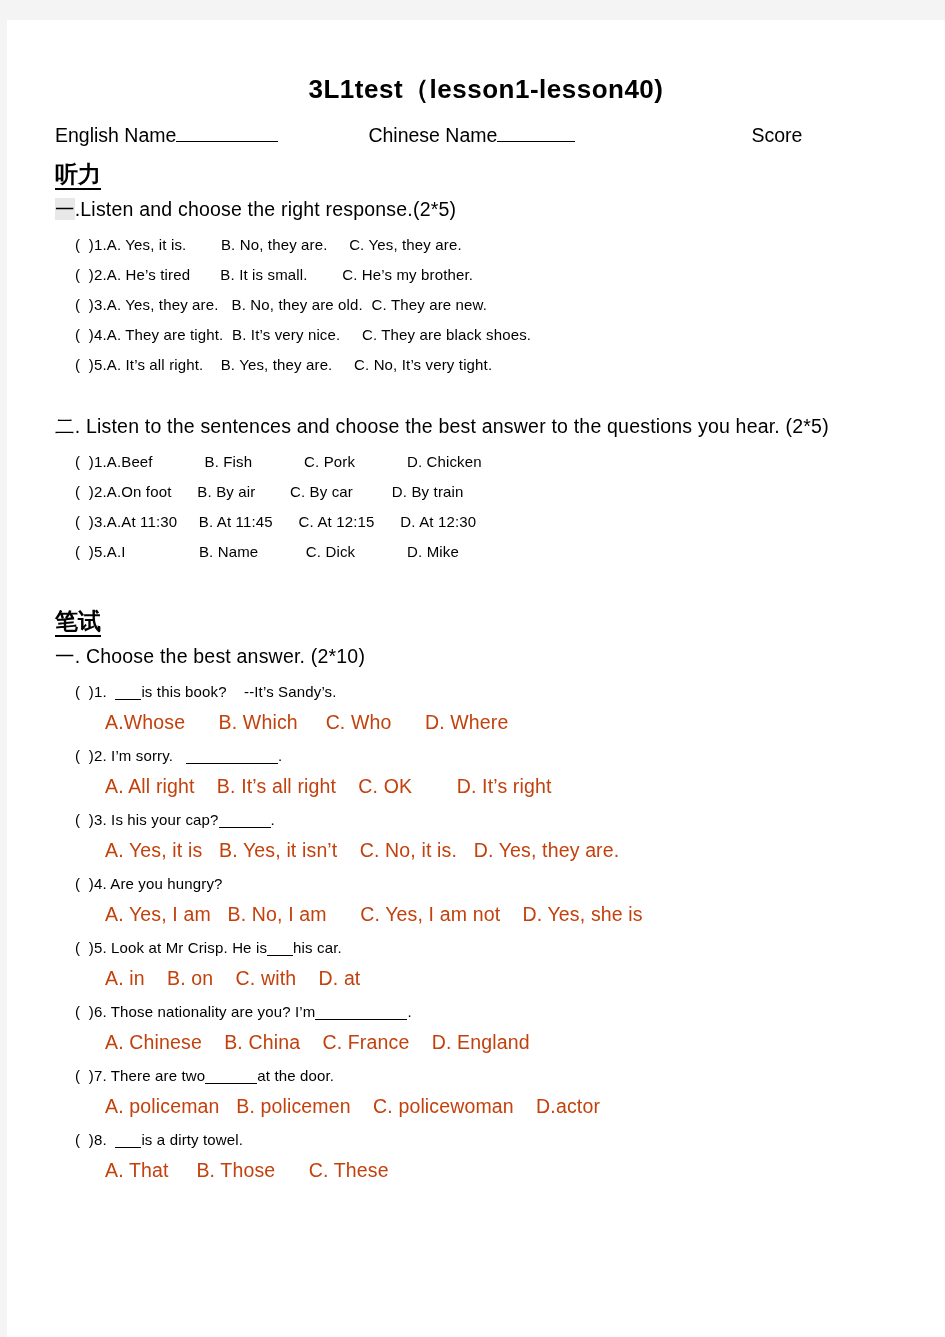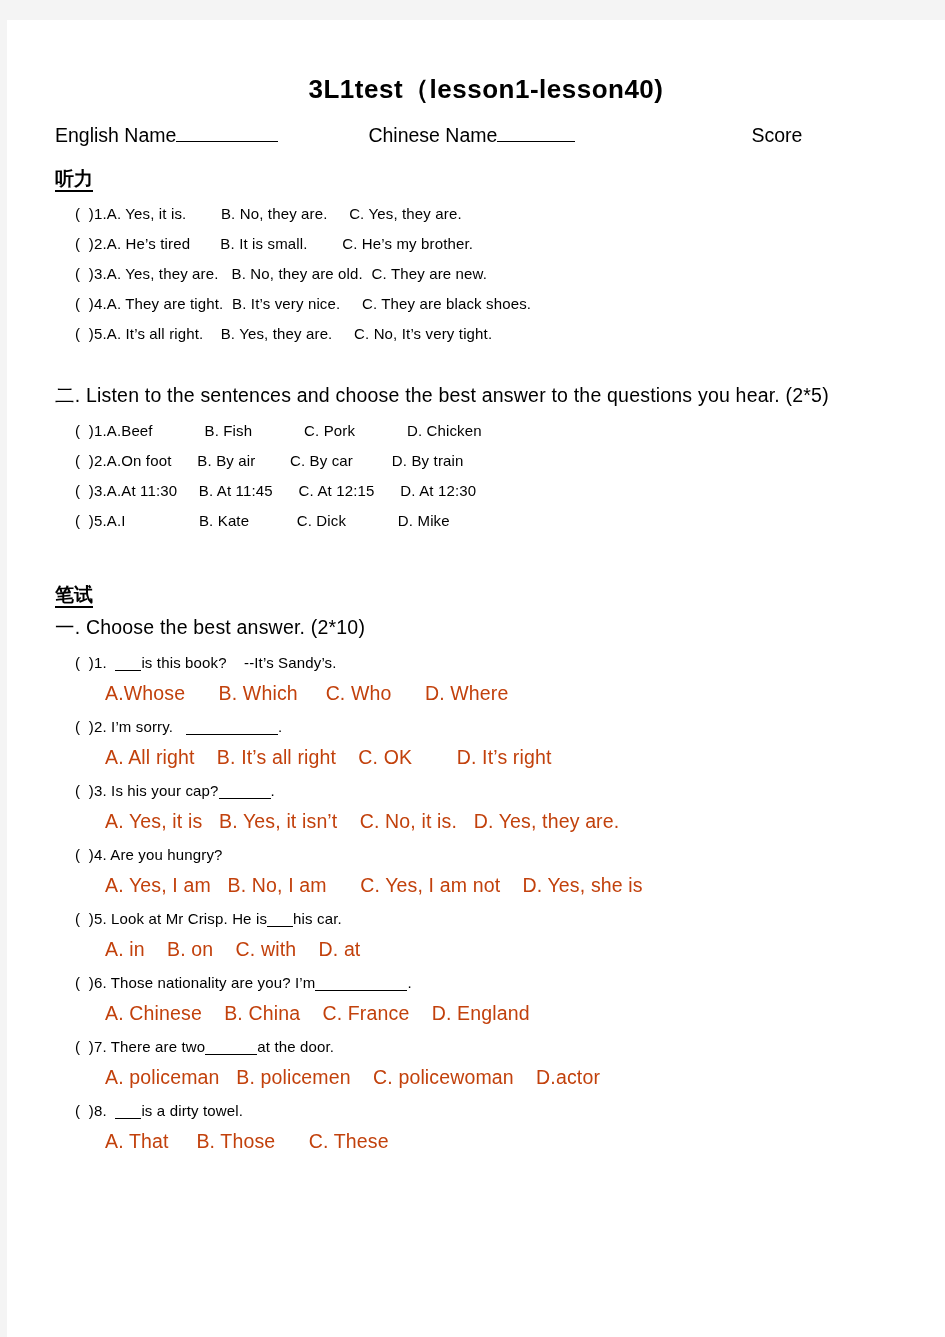--- a/index.html
+++ b/index.html
@@ -56,23 +56,23 @@
     height: 1em;
     vertical-align: bottom;
   }
   .ul-en  { width: 102px; }
   .ul-cn  { width: 78px; }
   .gap-1 { display:inline-block; width: 90px; }
   .gap-2 { display:inline-block; width: 176px; }
 
   
   .cn-heading {
-    font-size: 19px;
+    font-size: 23px;
     font-weight: bold;
-    margin-top: 19px;
+    margin-top: 12px;
     margin-bottom: 2px;
     color: #000;
   }
   .cn-heading span.txt {
     border-bottom: 2px solid #000;
     padding-bottom: 1px;
   }
 
   
   .part-line {
@@ -122,35 +122,36 @@
   <div class="inner">
 
     <div class="doc-title">3L1test（lesson1-lesson40)</div>
 
     <div class="name-line">
       <span>English Name</span><span class="blank-ul ul-en"></span><span class="gap-1"></span><span>Chinese Name</span><span class="blank-ul ul-cn"></span><span class="gap-2"></span><span>Score</span>
     </div>
 
     <div class="cn-heading"><span class="txt">听力</span></div>
 
+    <div class="part-line"><span class="part-num">一</span><span>.Listen and choose the right response.(2*5)</span></div>
 
     <div class="q-row"><span>(  )1.</span><span>A. Yes, it is.        B. No, they are.     C. Yes, they are.</span></div>
     <div class="q-row"><span>(  )2.</span><span>A. He’s tired       B. It is small.        C. He’s my brother.</span></div>
     <div class="q-row"><span>(  )3.</span><span>A. Yes, they are.   B. No, they are old.  C. They are new.</span></div>
     <div class="q-row"><span>(  )4.</span><span>A. They are tight.  B. It’s very nice.     C. They are black shoes.</span></div>
     <div class="q-row"><span>(  )5.</span><span>A. It’s all right.    B. Yes, they are.     C. No, It’s very tight.</span></div>
 
     <div class="spacer-xl"></div>
 
     <div class="part-line"><span class="part-num nohl">二</span><span>. Listen to the sentences and choose the best answer to the questions you hear. (2*5)</span></div>
 
     <div class="q-row"><span>(  )1.</span><span>A.Beef            B. Fish            C. Pork            D. Chicken</span></div>
     <div class="q-row"><span>(  )2.</span><span>A.On foot      B. By air        C. By car         D. By train</span></div>
     <div class="q-row"><span>(  )3.</span><span>A.At 11:30     B. At 11:45      C. At 12:15      D. At 12:30</span></div>
-    <div class="q-row"><span>(  )5.</span><span>A.I                 B. Kate           C. Dick            D. Mike</span></div>
+    <div class="q-row"><span>(  )5.</span><span>A.I                 B. Name           C. Dick            D. Mike</span></div>
 
     <div class="spacer-xl"></div>
 
     <div class="cn-heading"><span class="txt">笔试</span></div>
 
     <div class="part-line"><span class="part-num nohl">一</span><span>. Choose the best answer. (2*10)</span></div>
 
     <div class="q-row"><span>(  )1.</span><span>  </span><span class="blank-inline bl-sm"></span><span>is this book?    --It’s Sandy’s.</span></div>
     <div class="opt-row"><span>A.Whose      B. Which     C. Who      D. Where</span></div>
 

